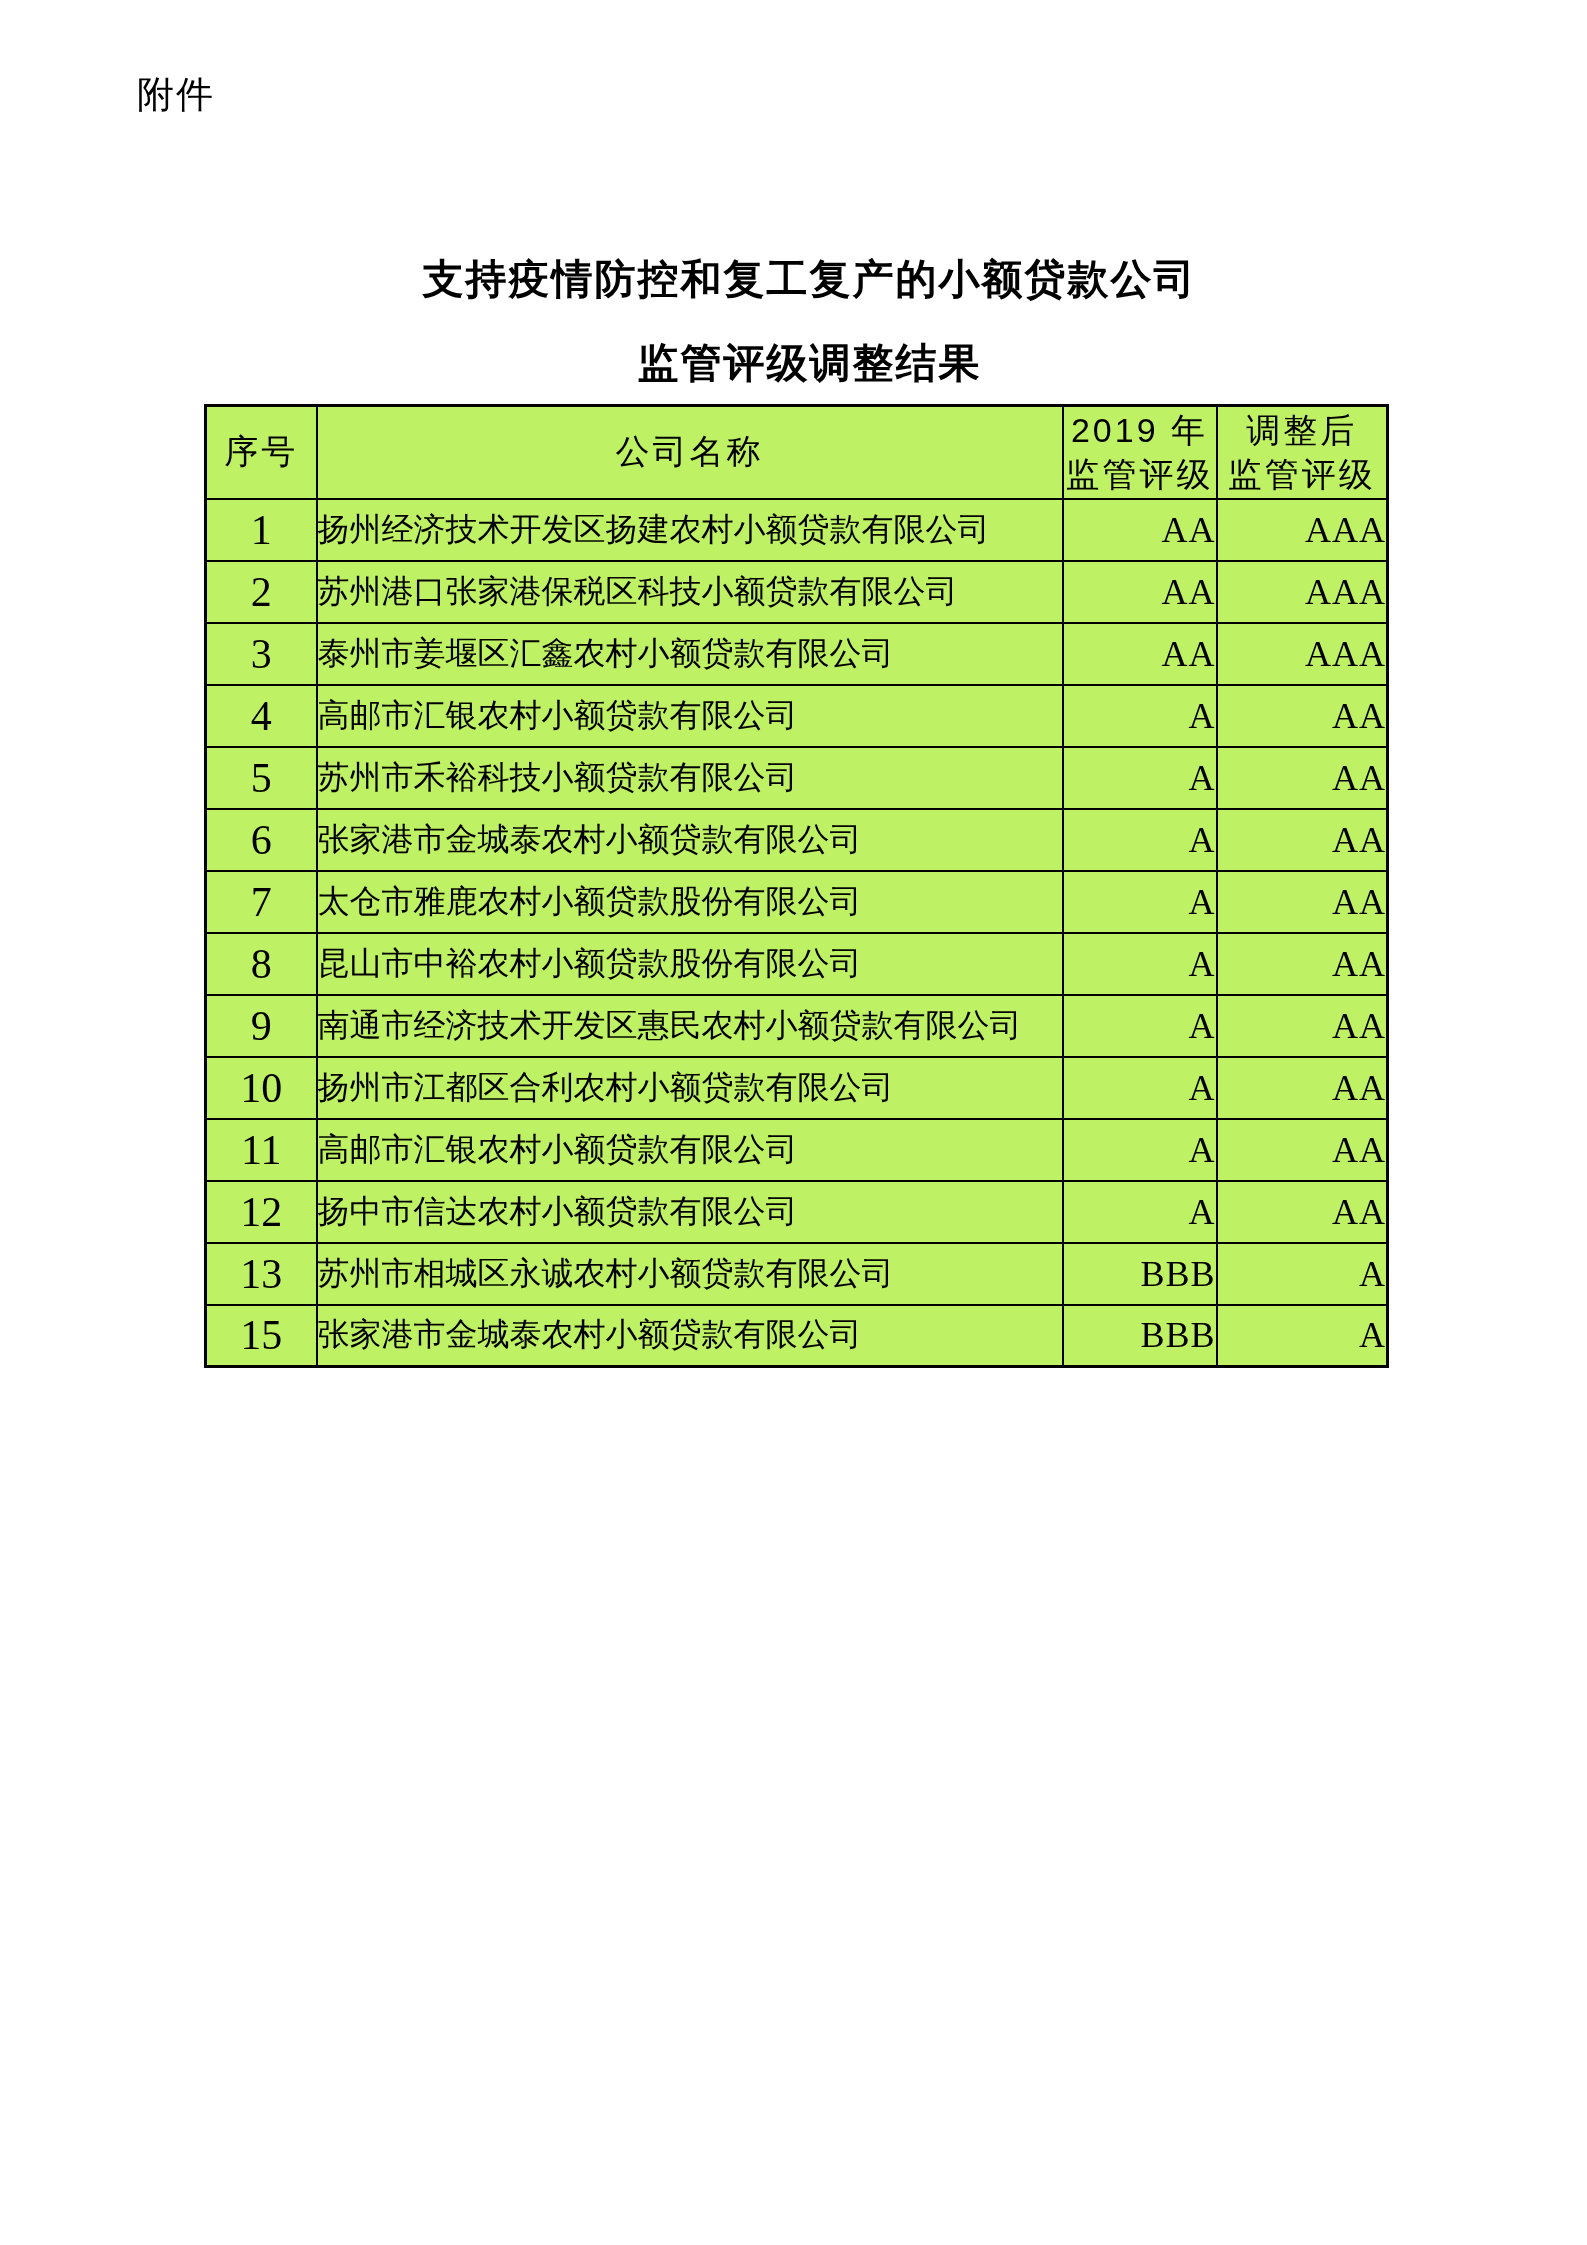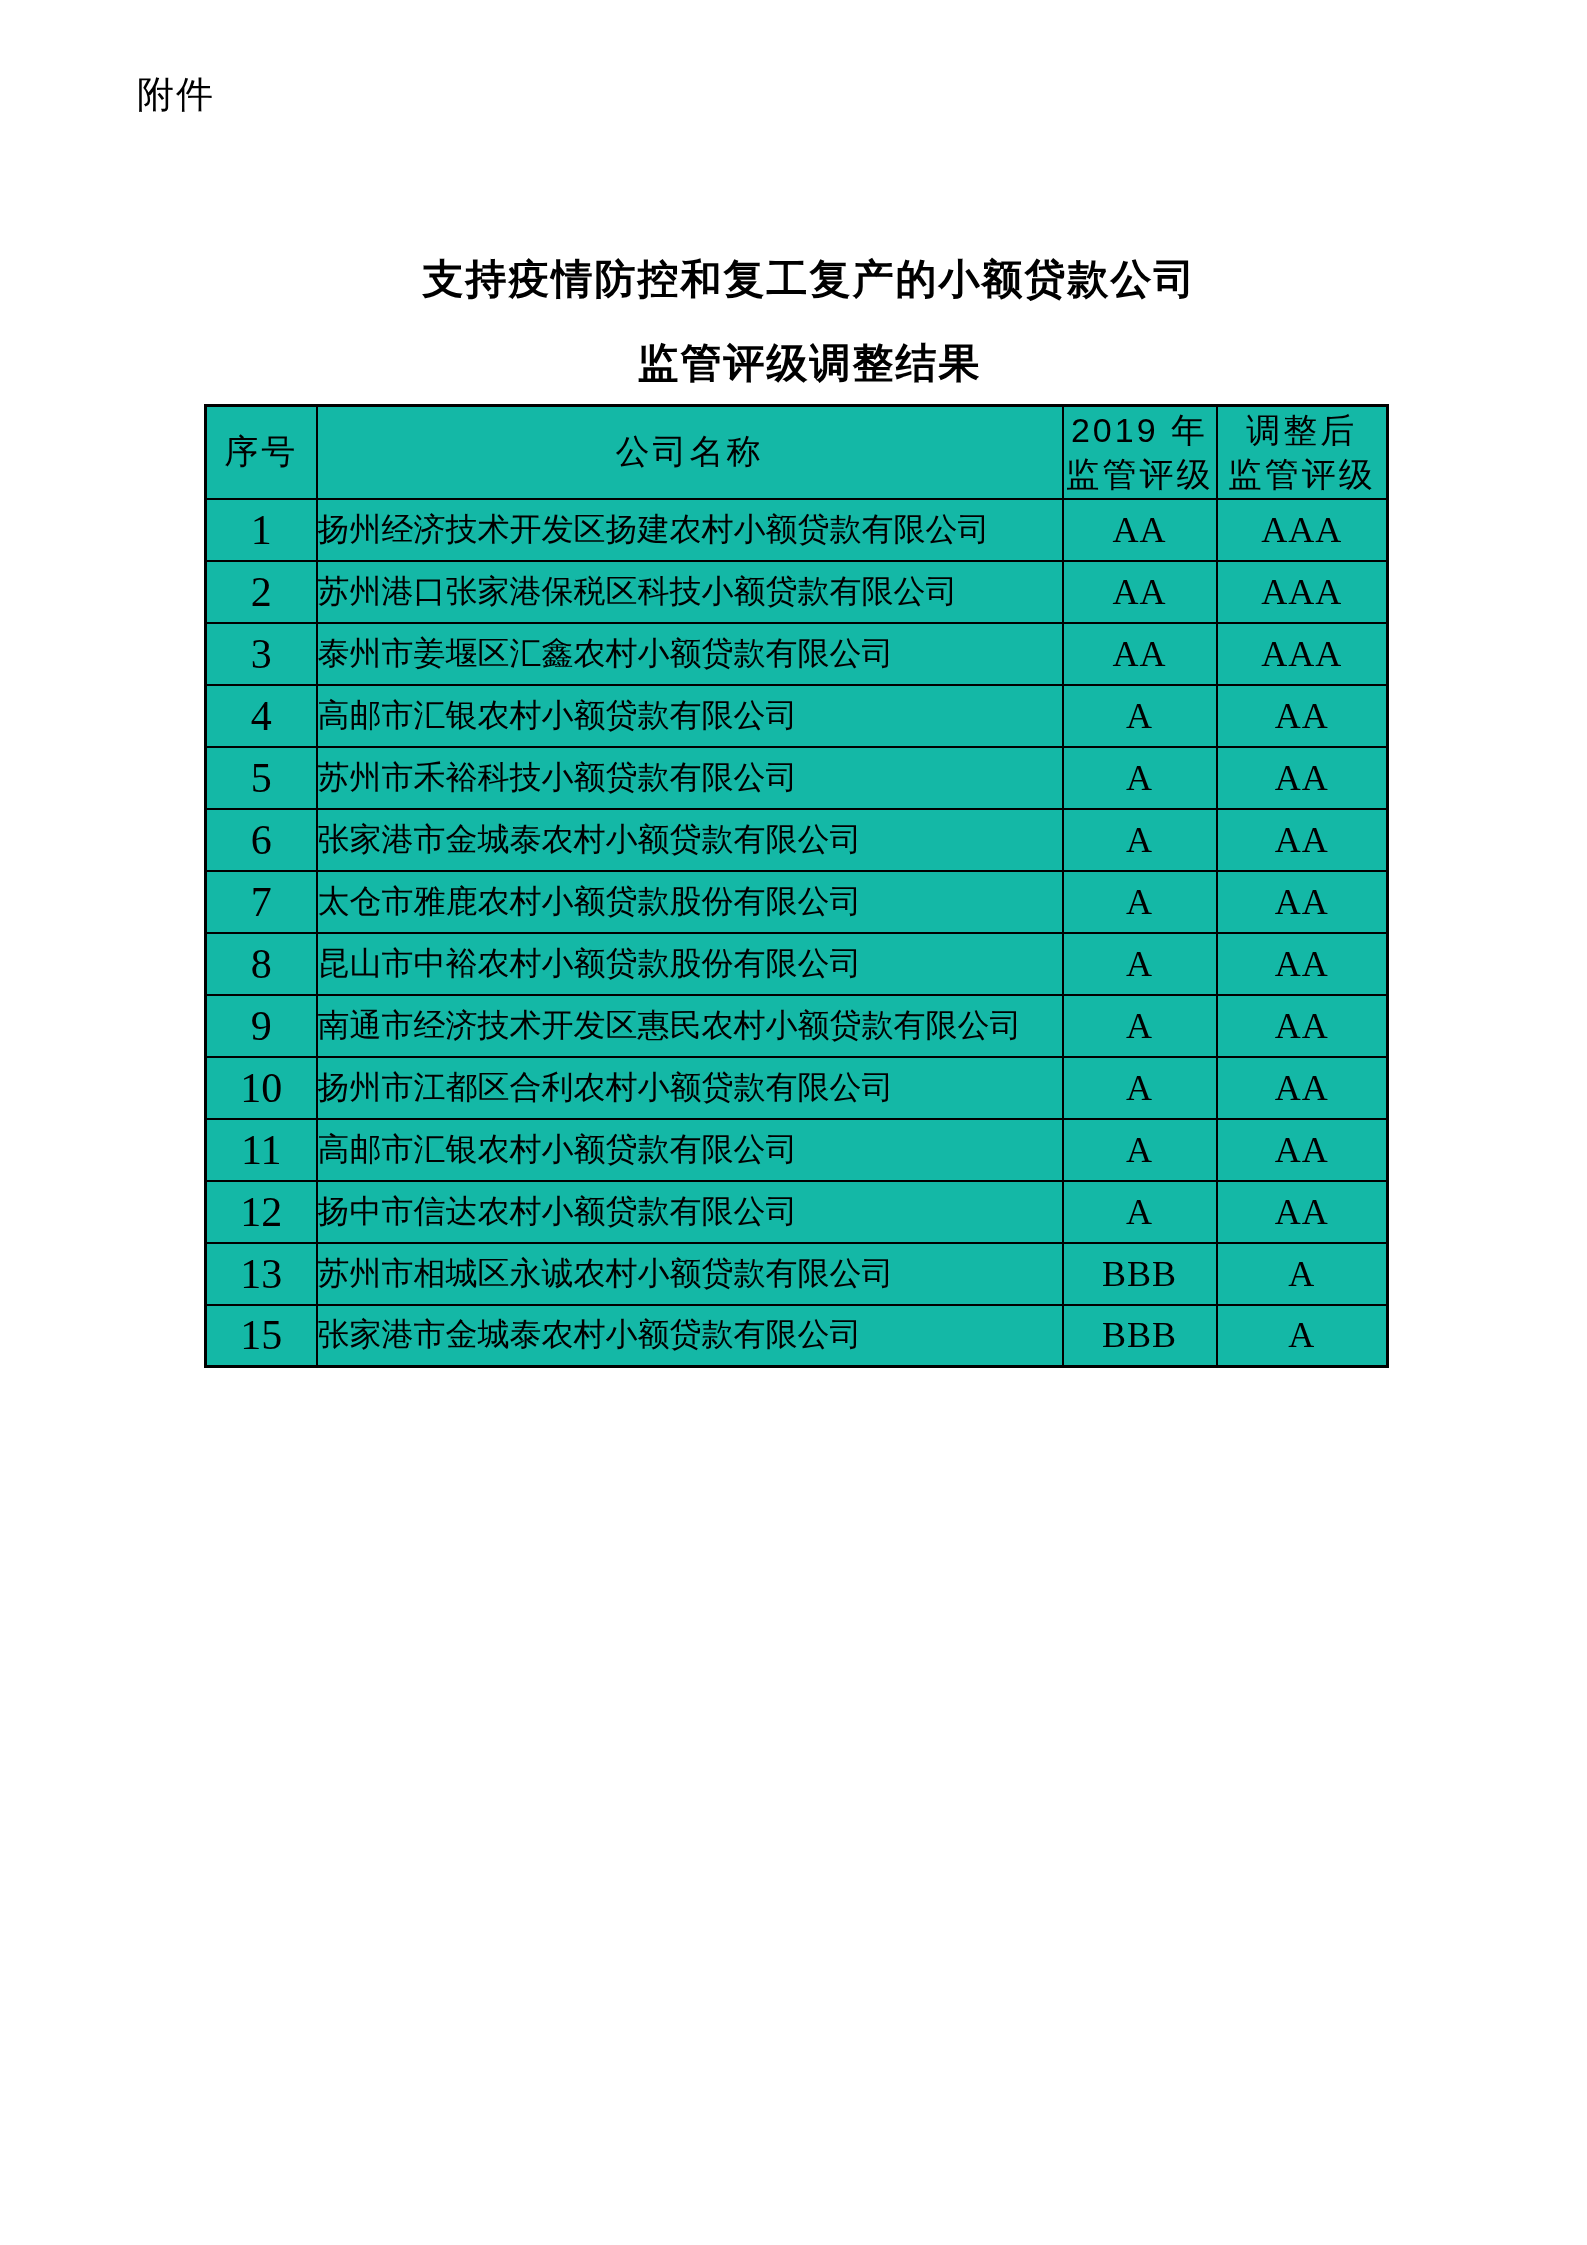--- a/index.html
+++ b/index.html
@@ -38,21 +38,21 @@
   .doc-title.line2 { top: 336px; }
 
   table.rating-table {
     position: absolute;
     left: 204px;
     top: 404px;
     width: 1182px;
     border-collapse: collapse;
     table-layout: fixed;
     border: 3px solid #000000;
-    background: #14b8a6;
+    background: #bef264;
   }
   .rating-table th, .rating-table td {
     border: 2px solid #000000;
     vertical-align: middle;
     color: #000000;
   }
   .rating-table thead tr { height: 93px; }
   .rating-table tbody tr { height: 62px; }
 
   .rating-table th {
@@ -72,21 +72,21 @@
   td.cell-company {
     font-family: "Liberation Serif", "DejaVu Serif", serif;
     font-size: 32px;
     text-align: left;
     white-space: nowrap;
     overflow: hidden;
   }
   td.cell-rating {
     font-family: "Liberation Serif", "DejaVu Serif", serif;
     font-size: 36px;
-    text-align: center;
+    text-align: right;
     letter-spacing: 1px;
   }
 </style>
 </head>
 <body>
 
 <div class="attachment-label">附件</div>
 
 <div class="doc-title line1">支持疫情防控和复工复产的小额贷款公司</div>
 

